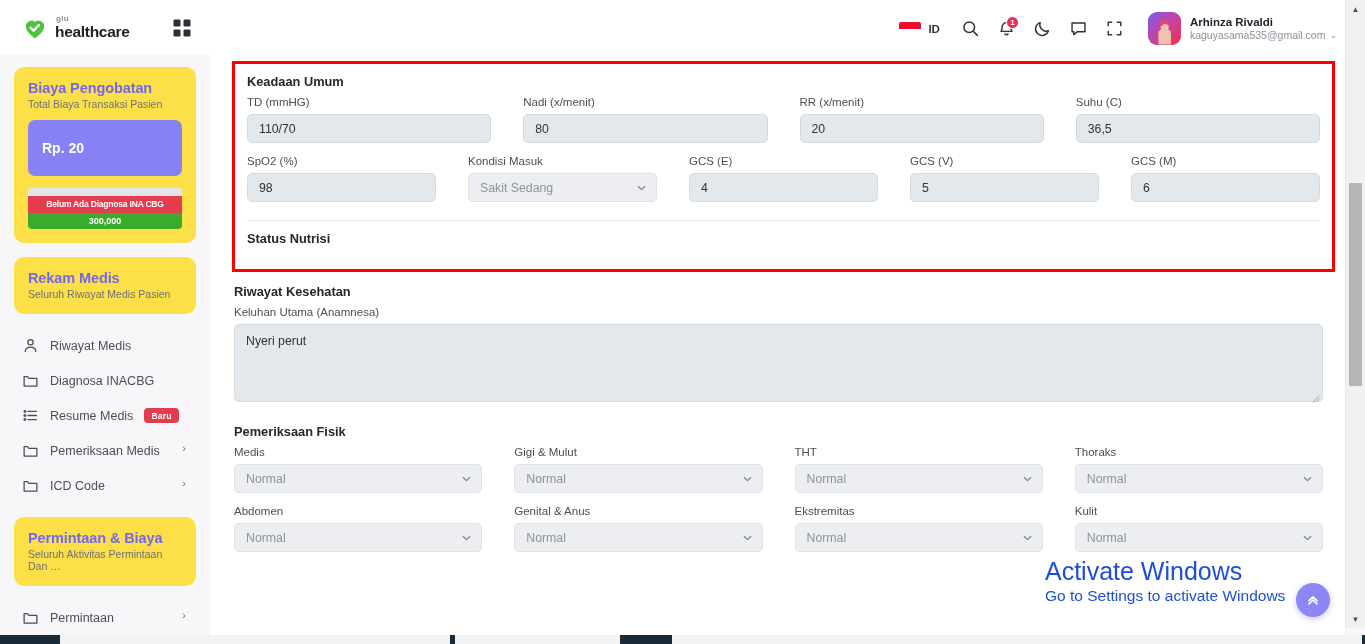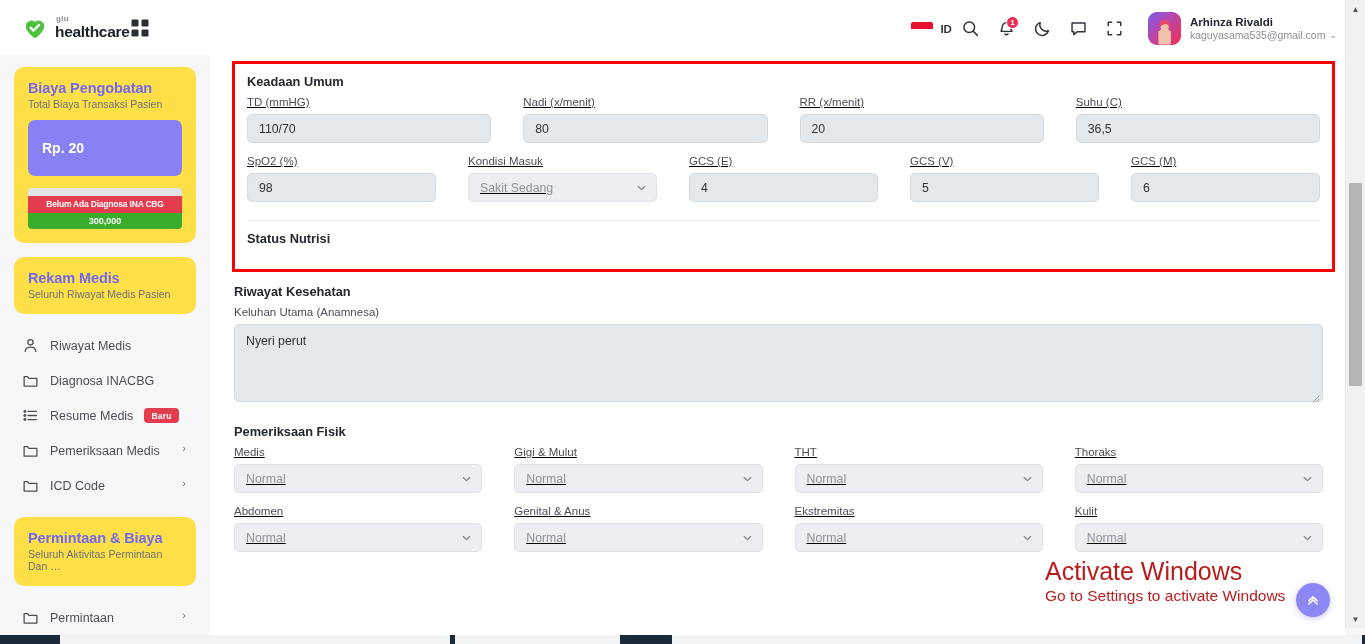--- a/index.html
+++ b/index.html
@@ -11,21 +11,21 @@
   }
   .app { position: relative; width: 1365px; height: 644px; background:#fff; }
 
   
   .sidebar {
     position: absolute; left: 0; top: 0; width: 210px; height: 644px;
     background: #ffffff; overflow: hidden;
   }
   .sidebar-head {
     height: 55px; display: flex; align-items: center;
-    padding: 0 18px 0 22px;
+    justify-content: space-between; padding: 0 18px 0 22px;
     background: #fff;
   }
   .brand { display: flex; align-items: center; gap: 7px; }
   .brand-mark { width: 26px; height: 26px; flex: 0 0 26px; }
   .brand-text { line-height: 1; }
   .brand-sub {
     font-size: 8px; color: #8a8f98; letter-spacing: .3px;
     font-weight: 700; display: block; margin-bottom: 1px; margin-left: 1px;
   }
   .brand-name {
@@ -86,21 +86,21 @@
     position: absolute; left: 0; top: 0; right: 0; height: 57px;
     background: #ffffff; display: flex; align-items: center;
     justify-content: flex-end; padding-right: 28px; gap: 0;
   }
   .tb-item {
     display: flex; align-items: center; justify-content: center;
     width: 34px; height: 34px; color: #4b4f58; cursor: pointer;
     position: relative; margin-left: 2px;
   }
   .flag { width: 22px; height: 14px; border-radius: 2px; overflow:hidden; display:block;}
-  .lang-group { display: flex; align-items: center; gap: 7px; cursor:pointer;}
+  .lang-group { display: flex; align-items: center; gap: 7px; margin-right: 12px; cursor:pointer;}
   .lang-code { font-size: 11.5px; font-weight: 700; color: #32363d; }
   .notif-dot {
     position: absolute; top: 4px; right: 5px;
     background: #ea2f5b; color: #fff; font-size: 8px; font-weight: 700;
     width: 13px; height: 13px; border-radius: 50%;
     display: flex; align-items: center; justify-content: center;
     border: 1.5px solid #fff;
   }
   .user-block { display: flex; align-items: center; gap: 9px; margin-left: 16px; cursor: pointer; }
   .avatar {
@@ -118,21 +118,21 @@
     position: absolute; left: 0; top: 57px; right: 20px; bottom: 0;
     background: #ffffff; overflow: hidden;
   }
   .hl-box {
     border: 3px solid #fa0000; margin: 4px 10px 0 22px;
   }
   .section { padding: 10px 12px 6px 12px; }
   .sec-title {
     font-size: 12.8px; font-weight: 700; color: #23272e; margin-bottom: 7px;
   }
-  .grid4 { display: flex; gap: 32px; text-decoration: underline; }
+  .grid4 { display: flex; gap: 32px; }
   .col { flex: 1 1 0; min-width: 0; }
   .field-label {
     font-size: 11.5px; color: #4a4f57; margin-bottom: 6px; white-space: nowrap;
   }
   .field-row { margin-bottom: 12px; }
   .inp {
     width: 100%; height: 29px; background: #e3e8ec;
     border: 1px solid #d4dade; border-radius: 5px;
     font-size: 12.3px; color: #30343b; padding: 0 11px;
     font-family: "Liberation Sans", sans-serif; outline: none;
@@ -157,21 +157,21 @@
   }
   .ta-wrap { position: relative; }
   .ta-grip {
     position: absolute; right: 3px; bottom: 3px; width: 9px; height: 9px;
     pointer-events: none;
   }
 
   
   .watermark {
     position: absolute; left: 835px; top: 558px; pointer-events: none;
-    color: #b91c1c; user-select: none;
+    color: #1d4ed8; user-select: none;
   }
   .wm1 { font-size: 25px; font-weight: 400; line-height: 1.05; }
   .wm2 { font-size: 15.5px; font-weight: 400; margin-top: 3px; }
 
   
   .fab {
     position: absolute; right: 35px; bottom: 27px;
     width: 34px; height: 34px; border-radius: 50%;
     background: #8d86f5; display: flex; align-items: center; justify-content: center;
     color: #fff; cursor: pointer; box-shadow: 0 2px 6px rgba(115,103,240,.35);

